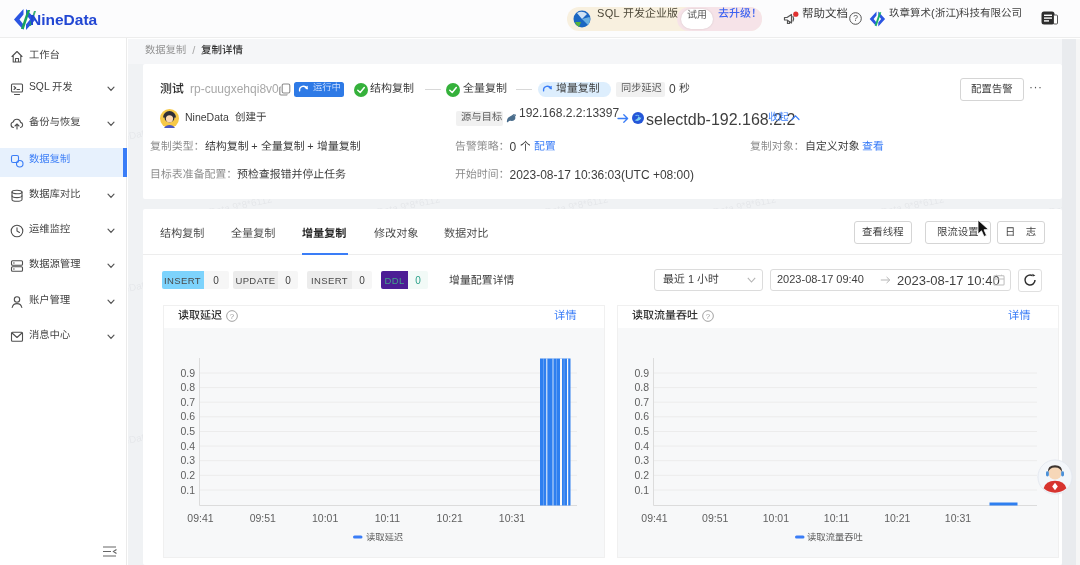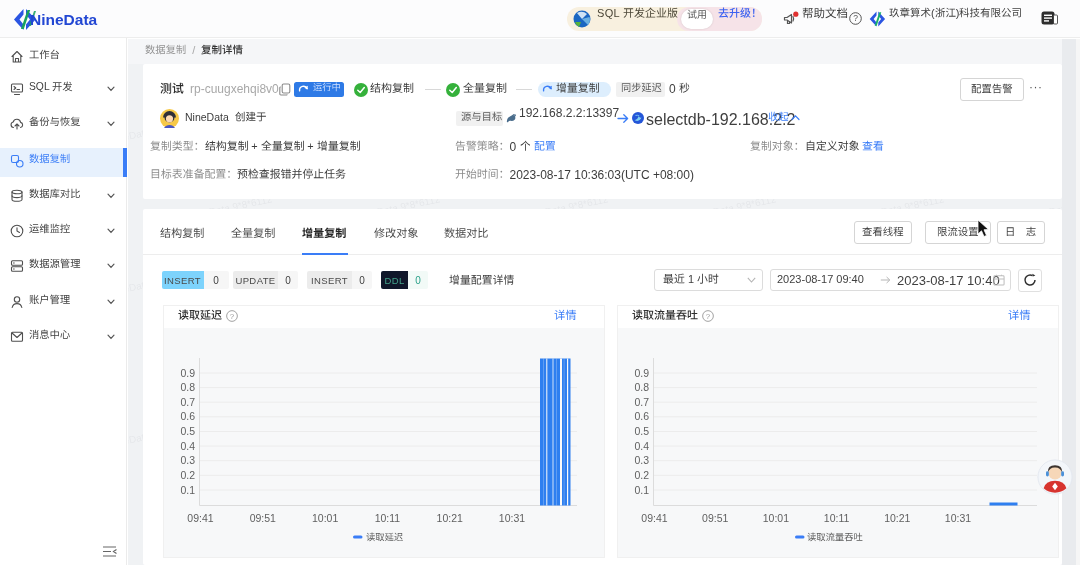--- a/index.html
+++ b/index.html
@@ -852,21 +852,21 @@
     </div>
     <svg class="ab" style="left:977px;top:219px" width="14" height="20" viewBox="0 0 14 20">
 <path d="M1 1 L1 15 L4.5 11.8 L7 17.5 L9.5 16.4 L7 10.8 L11.5 10.5 Z" fill="#111" stroke="#fff" stroke-width="0.8"></path>
 </svg>
     <div class="ab" style="left:161.5px;top:271px;width:42px;height:18px;background:#7dd3fc;border-radius:2px 0 0 2px;display:flex;align-items:center;justify-content:center;font-size:9.5px;color:#4a4a4a;letter-spacing:0.4px">INSERT</div>
     <div class="ab" style="left:203.5px;top:271px;width:25px;height:18px;background:#f6f6f6;border-radius:0 2px 2px 0;display:flex;align-items:center;justify-content:center;font-size:10px;color:#3f3f3f">0</div>
     <div class="ab" style="left:233px;top:271px;width:45px;height:18px;background:#ececec;border-radius:2px 0 0 2px;display:flex;align-items:center;justify-content:center;font-size:9.5px;color:#4a4a4a;letter-spacing:0.4px">UPDATE</div>
     <div class="ab" style="left:278px;top:271px;width:20px;height:18px;background:#f6f6f6;border-radius:0 2px 2px 0;display:flex;align-items:center;justify-content:center;font-size:10px;color:#3f3f3f">0</div>
     <div class="ab" style="left:307px;top:271px;width:45px;height:18px;background:#ececec;border-radius:2px 0 0 2px;display:flex;align-items:center;justify-content:center;font-size:9.5px;color:#4a4a4a;letter-spacing:0.4px">INSERT</div>
     <div class="ab" style="left:352px;top:271px;width:20px;height:18px;background:#f6f6f6;border-radius:0 2px 2px 0;display:flex;align-items:center;justify-content:center;font-size:10px;color:#3f3f3f">0</div>
-    <div class="ab" style="left:381px;top:271px;width:27px;height:18px;background:#0f172a;border-radius:2px 0 0 2px;display:flex;align-items:center;justify-content:center;font-size:9.5px;color:#43a18a;letter-spacing:0.4px">DDL</div>
+    <div class="ab" style="left:381px;top:271px;width:27px;height:18px;background:#4c1d95;border-radius:2px 0 0 2px;display:flex;align-items:center;justify-content:center;font-size:9.5px;color:#43a18a;letter-spacing:0.4px">DDL</div>
     <div class="ab" style="left:408px;top:271px;width:20px;height:18px;background:#f2faf7;border-radius:0 2px 2px 0;display:flex;align-items:center;justify-content:center;font-size:10px;color:#2aa189">0</div>
     <div class="row" style="left:449px;top:274px;height:15px">
       <svg class="ck" width="65.4" height="14" viewBox="0 0 65.4 14">
         <g fill="#3f3f3f" transform="translate(0,9.8) scale(0.0109,-0.0109)">
           <use href="#g400_589e"></use>
           <use href="#g400_91cf" x="1000"></use>
           <use href="#g400_914d" x="2000"></use>
           <use href="#g400_7f6e" x="3000"></use>
           <use href="#g400_8be6" x="4000"></use>
           <use href="#g400_60c5" x="5000"></use>

